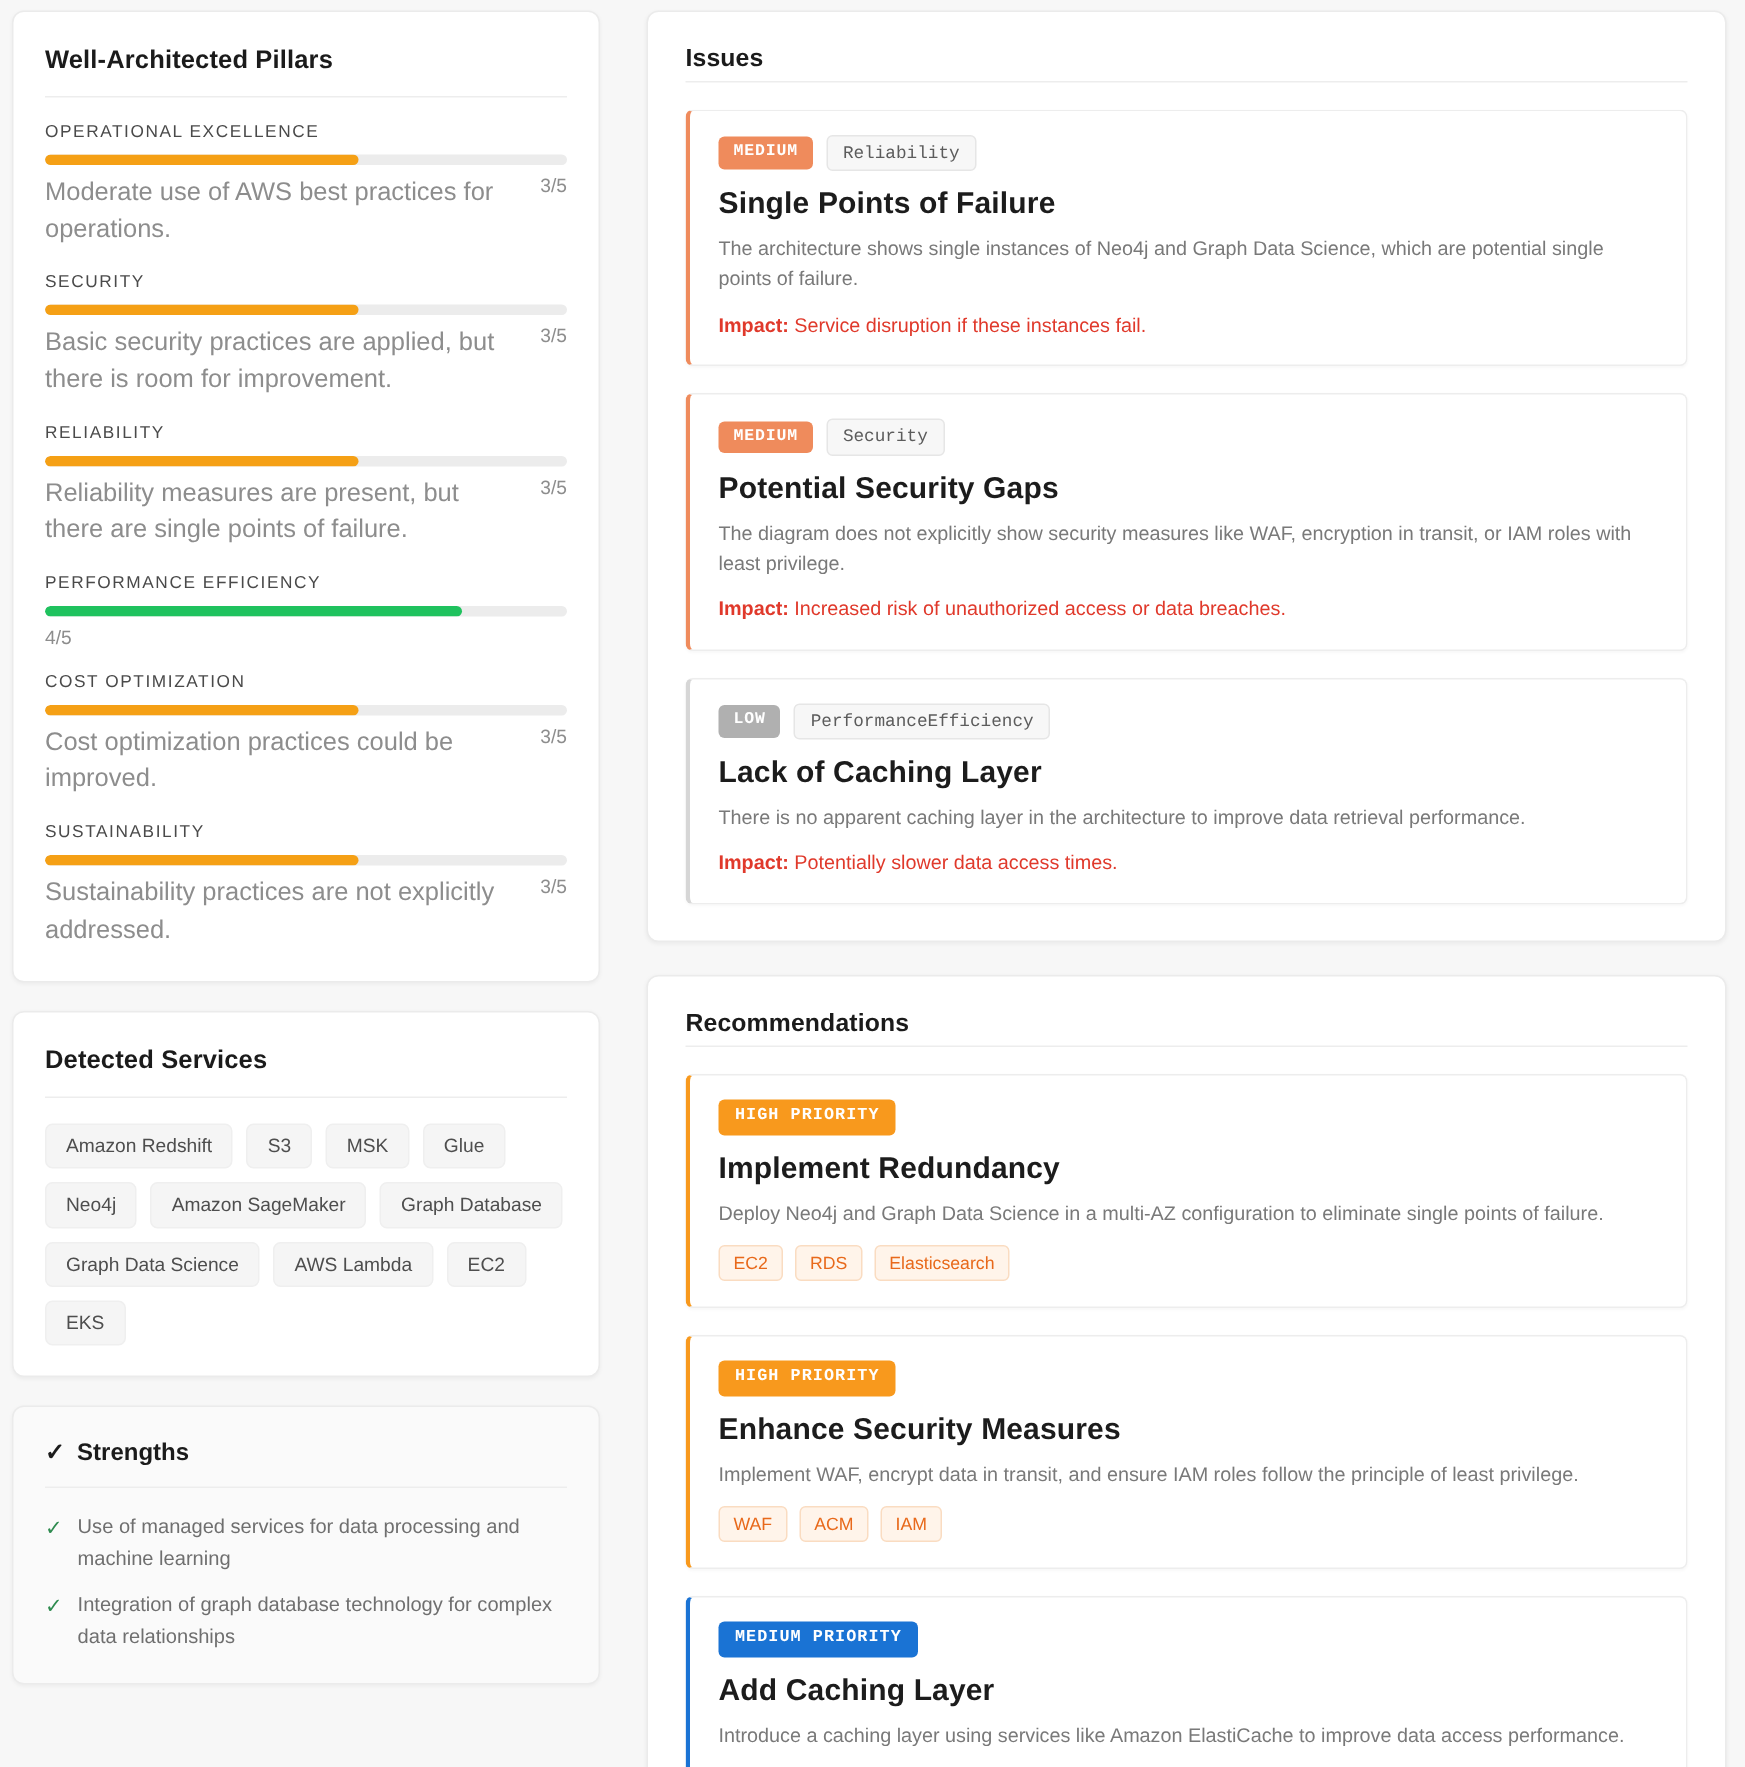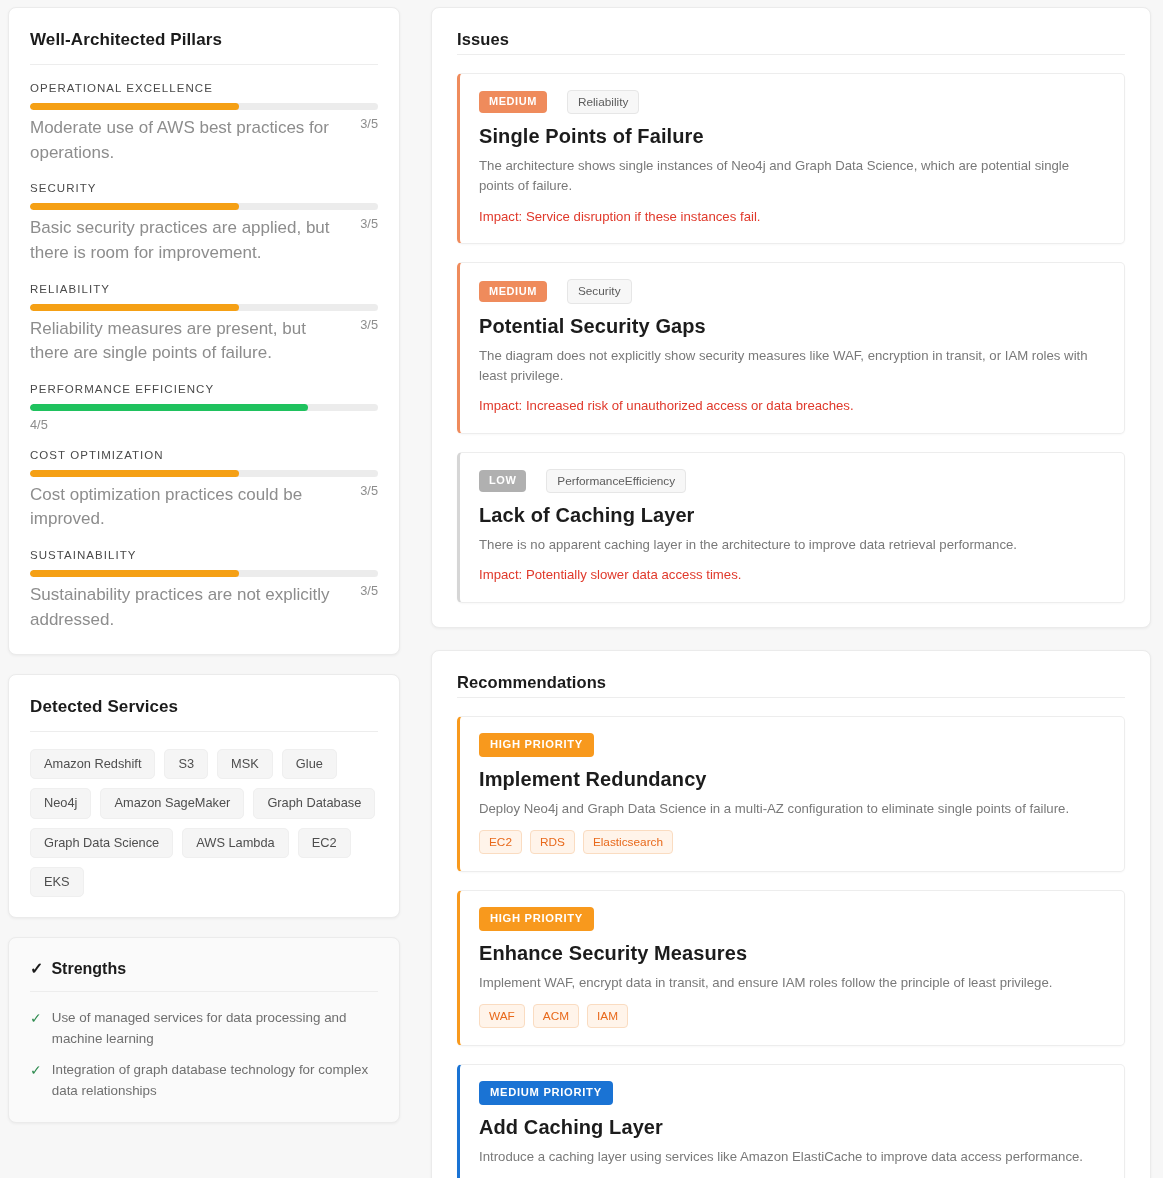--- a/index.html
+++ b/index.html
@@ -131,21 +131,21 @@
     border: 1px solid #ededed;
     border-left-width: 3px;
     border-left-style: solid;
     border-radius: 5px;
     padding: 16px 18px 17px 19px;
     box-shadow: 0 1px 2px rgba(0,0,0,0.03);
     margin-bottom: 18px;
   }
   .item-card:last-child { margin-bottom: 0; }
 
-  .badge-row { display: flex; align-items: center; gap: 20px; margin-bottom: 11px; }
+  .badge-row { display: flex; align-items: center; gap: 9px; margin-bottom: 11px; font-family: Liberation Mono, monospace; }
 
   .sev-badge {
     display: inline-block;
     color: #ffffff;
     font-size: 11px;
     font-weight: 700;
     letter-spacing: .55px;
     padding: 5px 10px 5px 10px;
     border-radius: 4px;
     line-height: 1.05;
@@ -172,21 +172,21 @@
     font-size: 13.2px;
     color: #797979;
     line-height: 1.52;
     margin-bottom: 10px;
   }
   .impact {
     font-size: 13.2px;
     color: #e0392b;
     line-height: 1.5;
   }
-  .impact b { font-weight: 400; color: #e0392b; }
+  .impact b { font-weight: 700; color: #e0392b; }
 
   .prio-badge {
     display: inline-block;
     color: #ffffff;
     font-size: 11.2px;
     font-weight: 700;
     letter-spacing: .7px;
     padding: 6px 11px;
     border-radius: 4px;
     line-height: 1.05;

